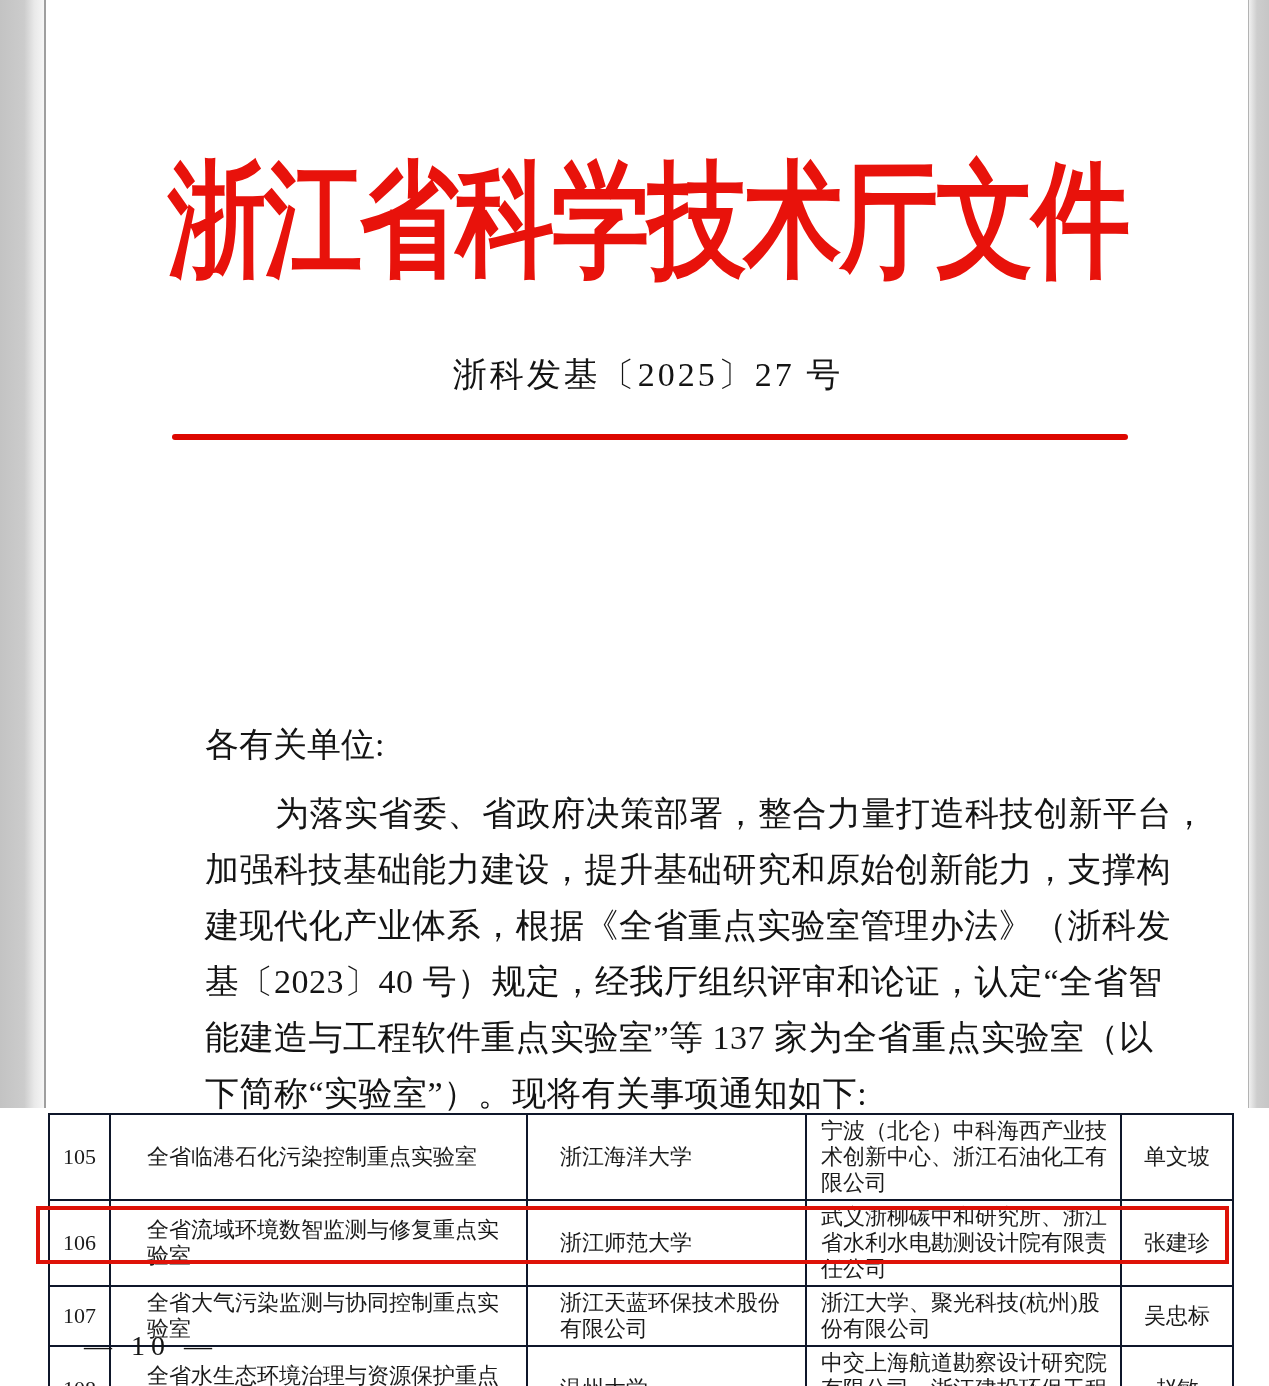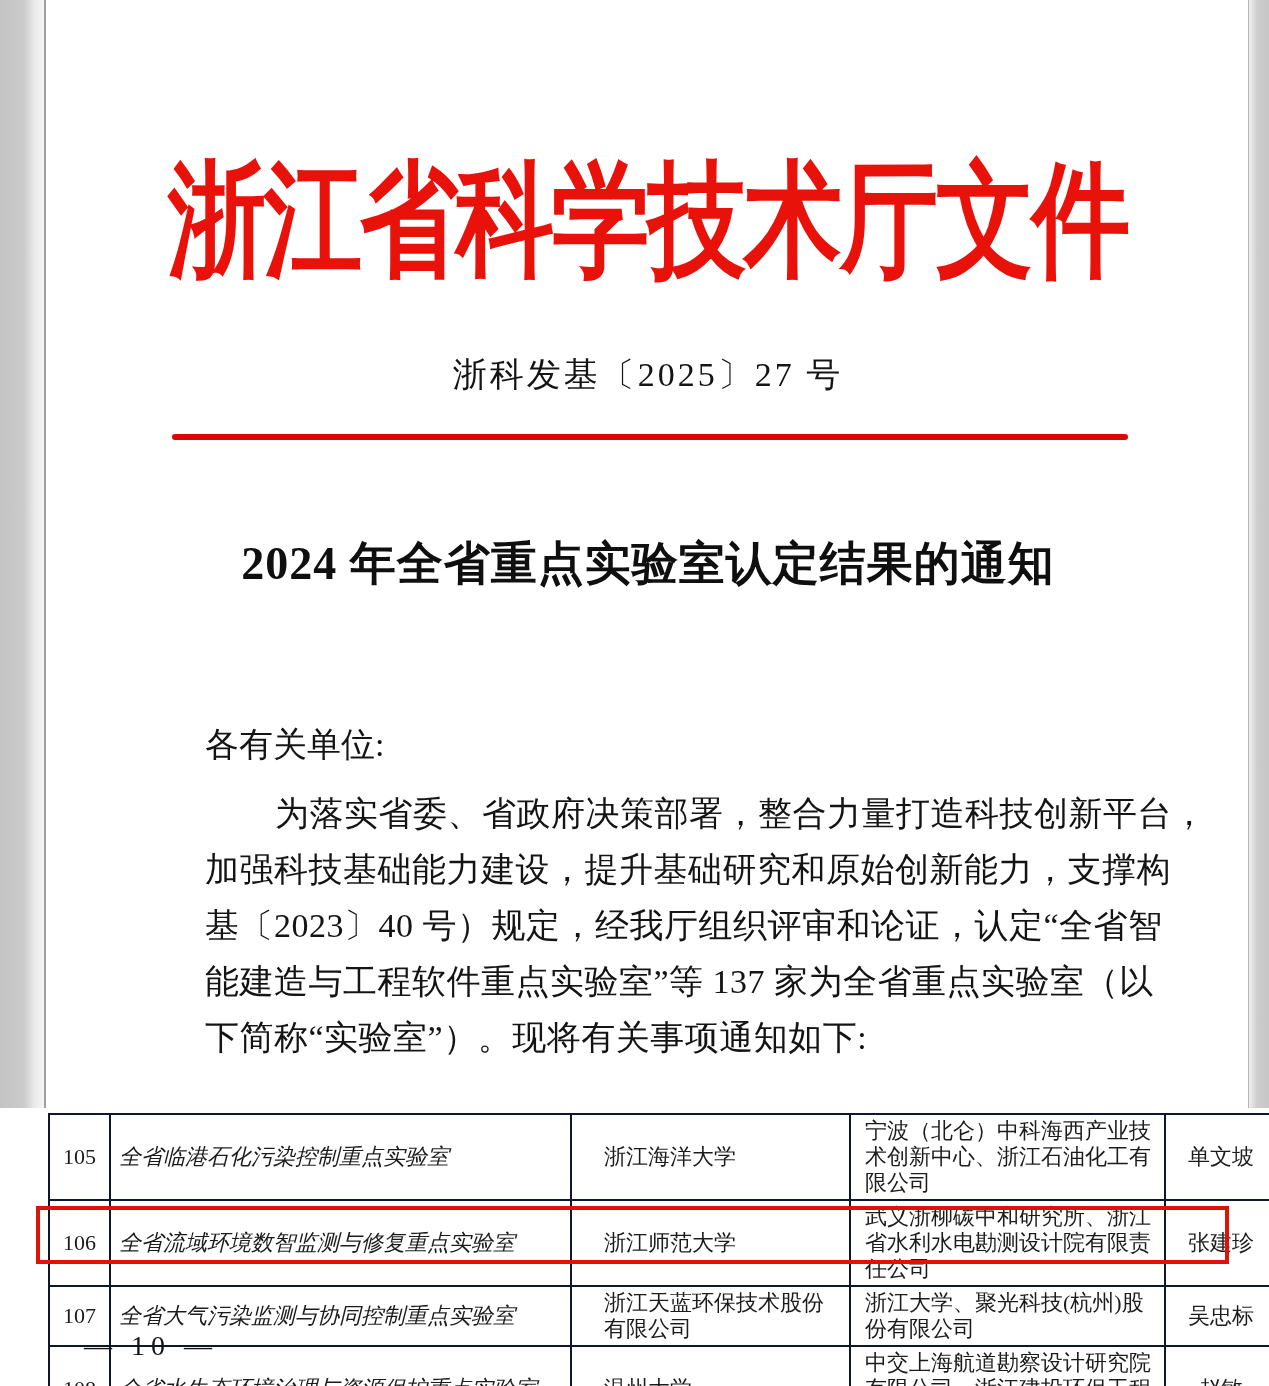--- a/index.html
+++ b/index.html
@@ -79,21 +79,21 @@
     font-size: 22px;
     color: #1b1b1b;
   }
   .results-table td {
     border: 2px solid #0f172a;
     padding: 3px 10px;
     line-height: 26px;
     vertical-align: middle;
   }
   .results-table .col-no    { width: 61px;  text-align: center; padding: 0; }
-  .results-table .col-lab   { width: 461px; padding-left: 8px; font-style: italic; }
+  .results-table .col-lab   { width: 417px; padding-left: 36px; }
   .results-table .col-inst  { width: 279px; padding-left: 32px; }
   .results-table .col-part  { width: 315px; padding-left: 14px; }
   .results-table .col-dir   { width: 112px; text-align: center; padding: 16px; }
   .results-table tr.r0 td { height: 51px; }
   .results-table tr.r1 td { height: 46px; }
   .results-table tr.r2 td { height: 53px; }
   .results-table tr.r3 td { height: 50px; }
 
   .highlight-box {
     position: absolute; left: 36px; top: 1206px;
@@ -117,28 +117,28 @@
   <div class="margin-left"></div>
   <div class="margin-right"></div>
 
   <div class="red-title">浙江省科学技术厅文件</div>
 
   <div class="doc-number">浙科发基〔2025〕27 号</div>
 
   <div class="red-rule"></div>
 
   <div class="notice-heading">
-    <div>2024 年全省重点实验室认定结果的通知</div>
   </div>
 
   <div class="salutation">各有关单位:</div>
 
   <div class="body-paragraph">
     <div class="line indent">为落实省委、省政府决策部署，整合力量打造科技创新平台，</div>
     <div class="line">加强科技基础能力建设，提升基础研究和原始创新能力，支撑构</div>
+    <div class="line">建现代化产业体系，根据《全省重点实验室管理办法》（浙科发</div>
     <div class="line">基〔2023〕40 号）规定，经我厅组织评审和论证，认定“全省智</div>
     <div class="line">能建造与工程软件重点实验室”等 137 家为全省重点实验室（以</div>
     <div class="line">下简称“实验室”）。现将有关事项通知如下:</div>
   </div>
 
   <table class="results-table">
     <tbody>
       <tr class="r0">
         <td class="col-no">105</td>
         <td class="col-lab">全省临港石化污染控制重点实验室</td>

